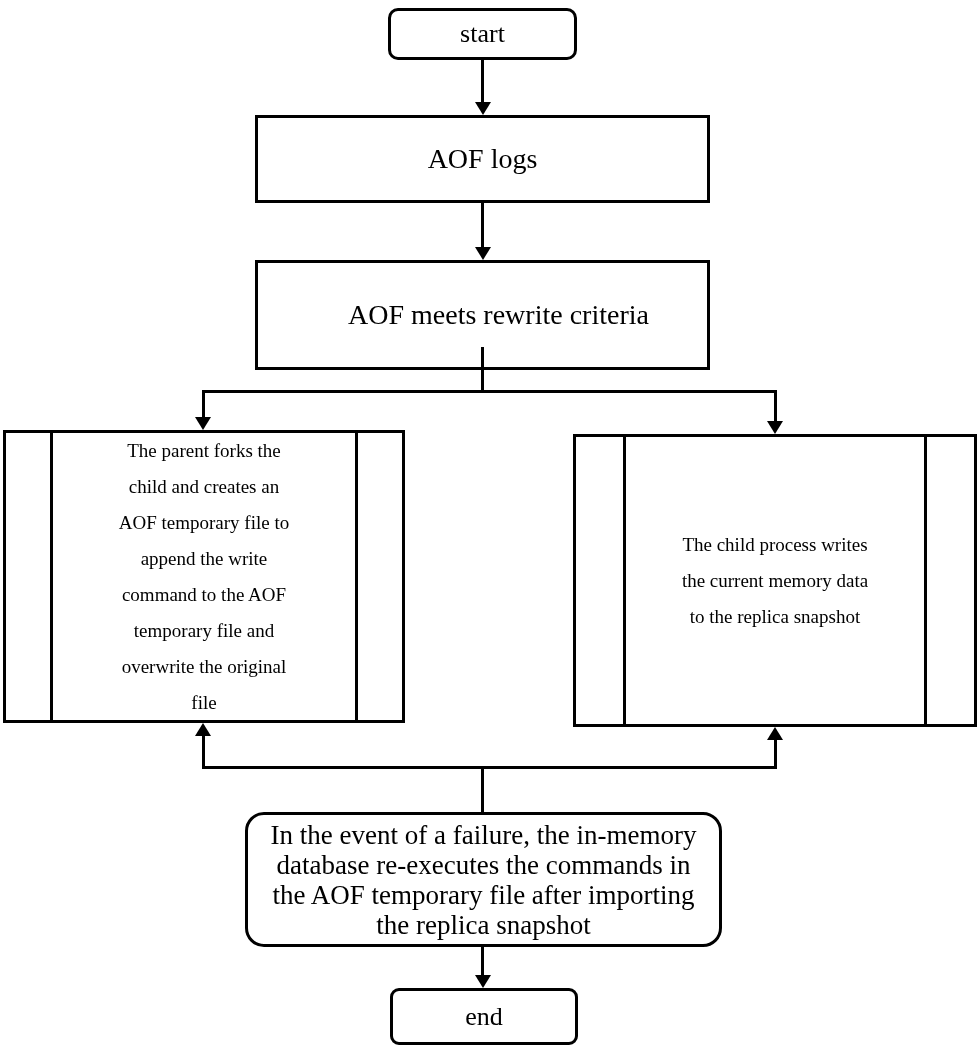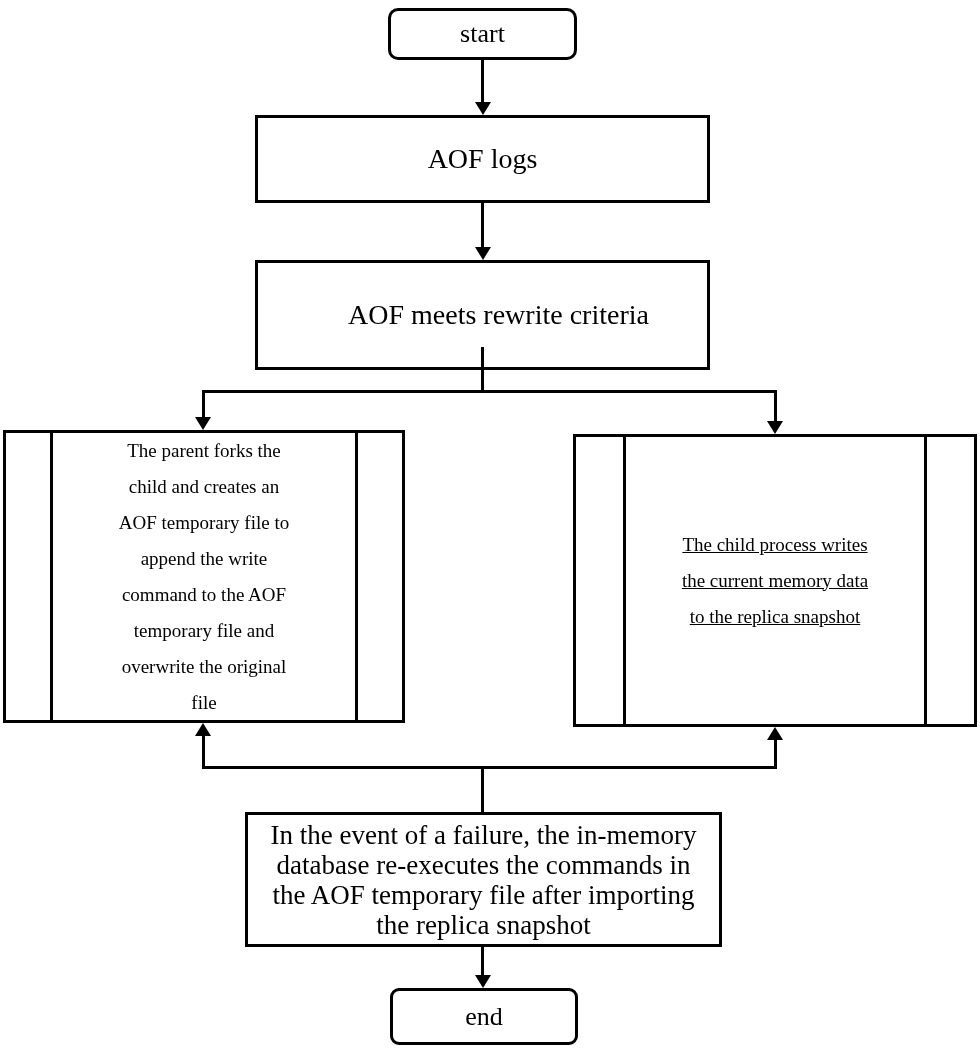--- a/index.html
+++ b/index.html
@@ -34,20 +34,21 @@
     font-size: 28px;
     justify-content: center;
   }
   .predefined {
     font-size: 19px;
     line-height: 36px;
   }
   .bigtext {
     font-size: 27px;
     line-height: 30px;
+    border-radius: 19px;
   }
   .label {
     white-space: pre-line;
     display: block;
   }
   .innerline {
     position: absolute;
     top: 0;
     bottom: 0;
     width: 3px;
@@ -110,21 +111,21 @@
     <span class="label" style="width:294px;">The parent forks the
 child and creates an
 AOF temporary file to
 append the write
 command to the AOF
 temporary file and
 overwrite the original
 file</span>
   </div>
 
-  <div class="node predefined" style="left:573px; top:434px; width:404px; height:293px;text-decoration:underline;">
+  <div class="node predefined" style="left:573px; top:434px; width:404px; height:293px;">
     <div class="innerline" style="left:47px;"></div>
     <div class="innerline" style="right:47px;"></div>
     <span class="label" style="width:296px;">The child process writes
 the current memory data
 to the replica snapshot</span>
   </div>
 
   <div class="ah-up" style="left:195px; top:723px;"></div>
   <div class="line" style="left:202px; top:736px; width:3px; height:33px;"></div>
   <div class="ah-up" style="left:767px; top:727px;"></div>

